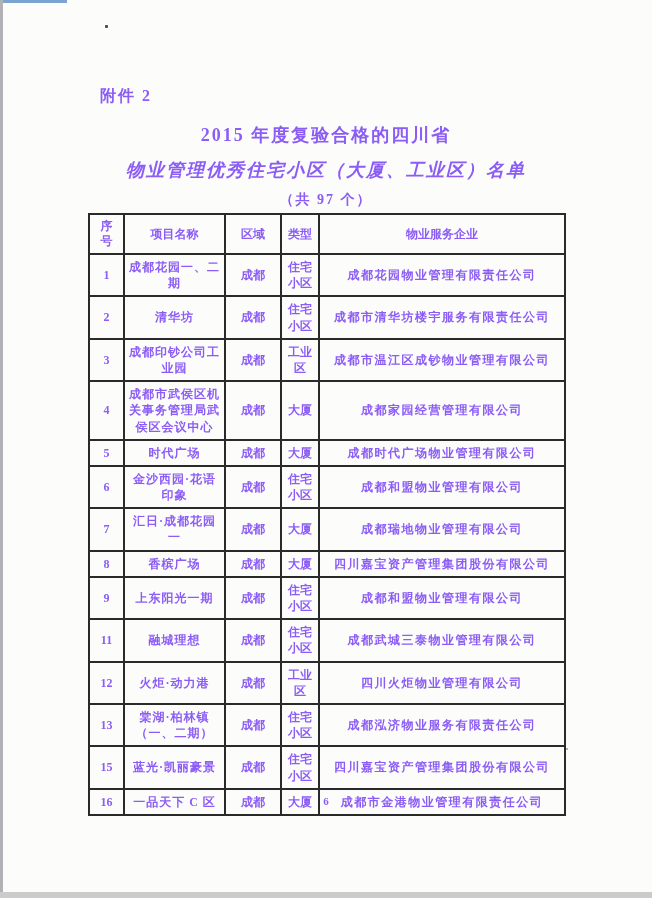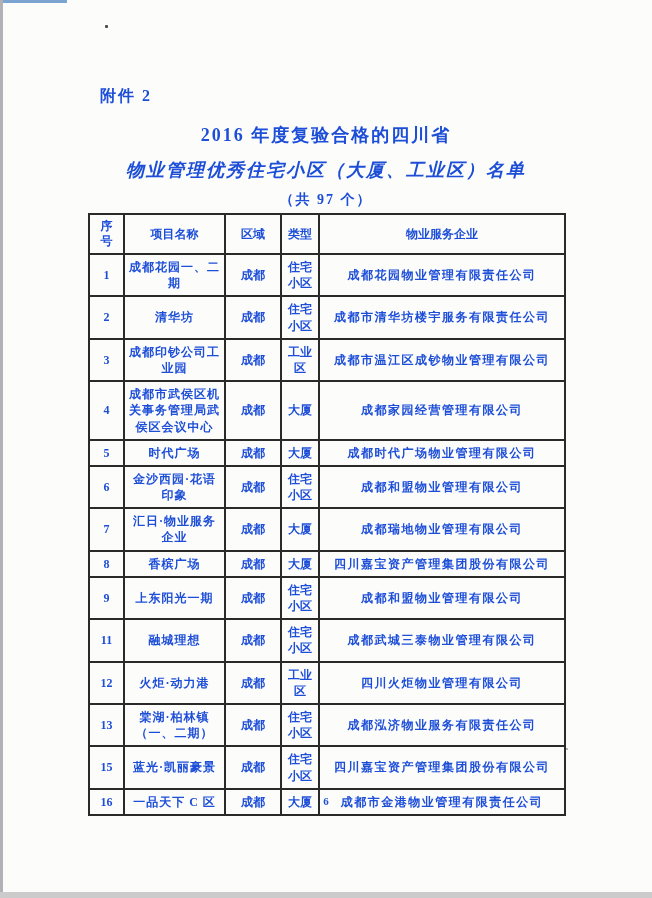--- a/index.html
+++ b/index.html
@@ -3,21 +3,21 @@
 <meta charset="utf-8">
 <style>
   html,body{margin:0;padding:0;background:#e8e8e8;}
   .scan{
     position:relative;
     width:652px;height:898px;
     margin:0 auto;
     background:#fcfcfb;
     overflow:hidden;
     font-family:"Liberation Serif","DejaVu Serif",serif;
-    color:#1d4ed8;
+    color:#8b5cf6;
   }
   
   .edge-left{position:absolute;left:0;top:0;width:3px;height:898px;background:#b2b2b6;}
   .edge-bottom{position:absolute;left:0;top:892px;width:652px;height:6px;background:#cbcbcb;}
   .blue-bar{position:absolute;left:3px;top:0;width:64px;height:3px;background:#7ba4d0;}
   .speckle{position:absolute;width:3px;height:3px;background:#4a4a4a;border-radius:1px;}
   .sp1{left:105px;top:25px;}
   .sp2{left:566px;top:748px;width:2px;height:2px;background:#9a9a9a;}
 
   .attachment{
@@ -71,21 +71,21 @@
 <body>
 
 <div class="scan">
   <div class="edge-left"></div>
   <div class="blue-bar"></div>
   <div class="edge-bottom"></div>
   <div class="speckle sp1"></div>
   <div class="speckle sp2"></div>
 
   <div class="attachment">附件 2</div>
-  <div class="title title1">2016 年度复验合格的四川省</div>
+  <div class="title title1">2015 年度复验合格的四川省</div>
   <div class="title title2">物业管理优秀住宅小区（大厦、工业区）名单</div>
   <div class="subtitle">（共 97 个）</div>
 
   <table class="doc">
     <colgroup>
       <col class="c-no">
         <col class="c-project">
         <col class="c-region">
         <col class="c-type">
         <col class="c-company">
@@ -139,21 +139,21 @@
         </tr>
         <tr>
           <td class="no">6</td>
           <td class="project">金沙西园·花语印象</td>
           <td class="region">成都</td>
           <td class="type">住宅小区</td>
           <td class="company">成都和盟物业管理有限公司</td>
         </tr>
         <tr>
           <td class="no">7</td>
-          <td class="project">汇日·物业服务企业</td>
+          <td class="project">汇日·成都花园一</td>
           <td class="region">成都</td>
           <td class="type">大厦</td>
           <td class="company">成都瑞地物业管理有限公司</td>
         </tr>
         <tr>
           <td class="no">8</td>
           <td class="project">香槟广场</td>
           <td class="region">成都</td>
           <td class="type">大厦</td>
           <td class="company">四川嘉宝资产管理集团股份有限公司</td>

